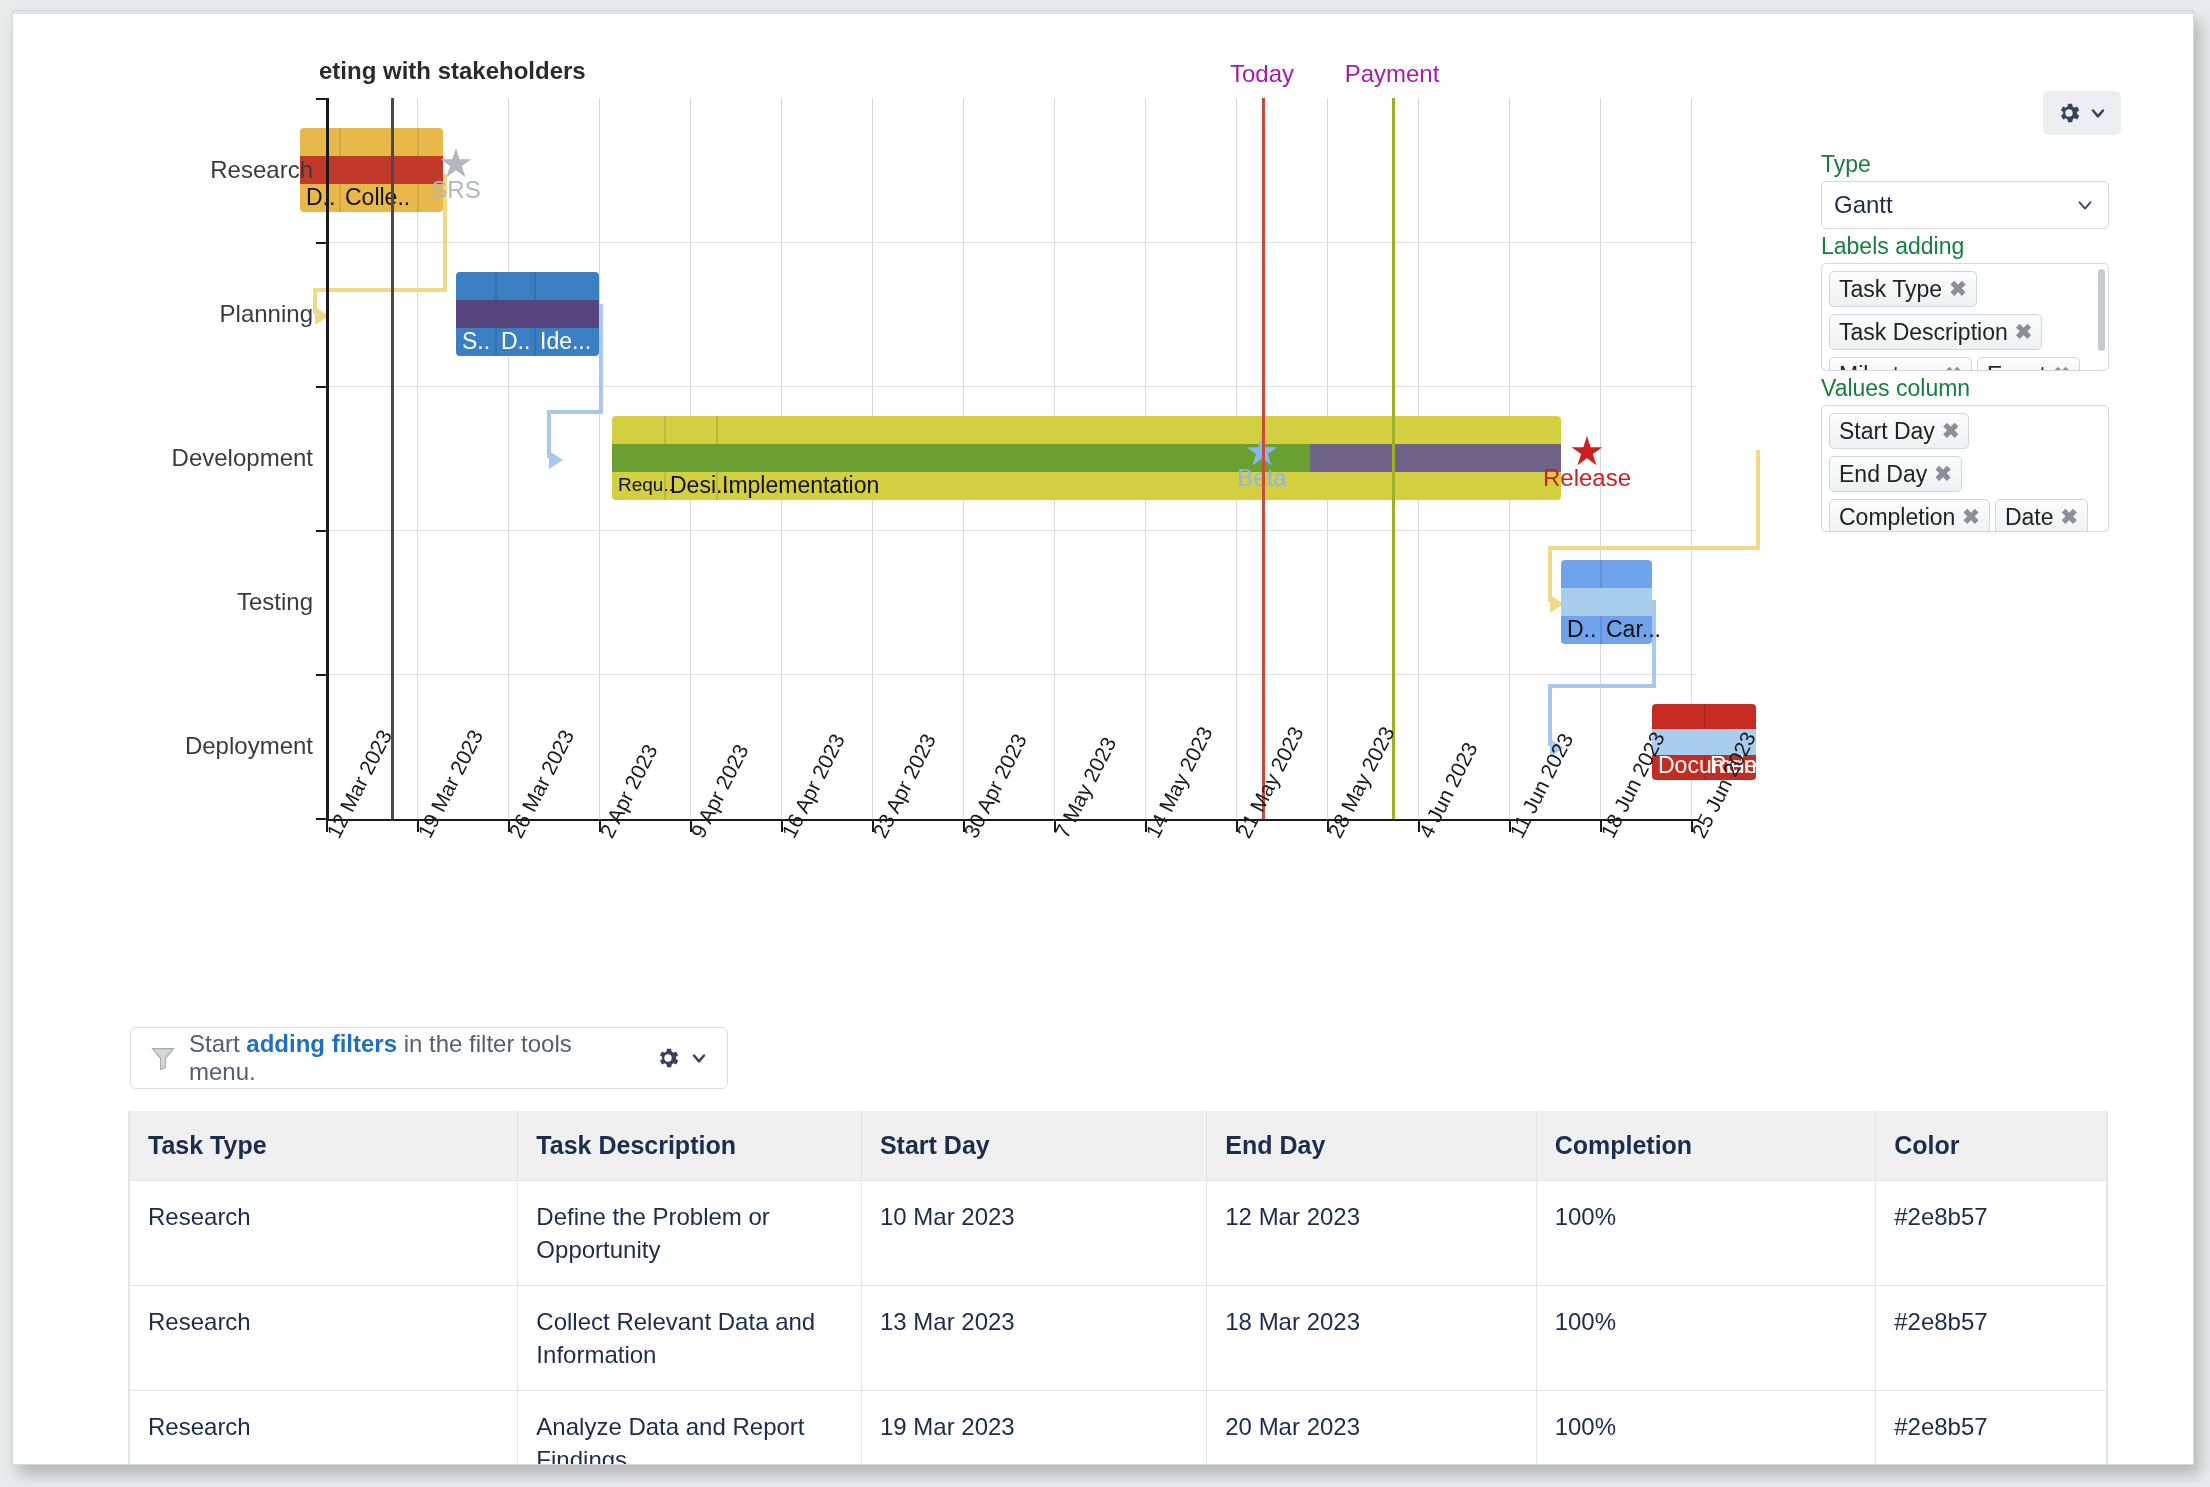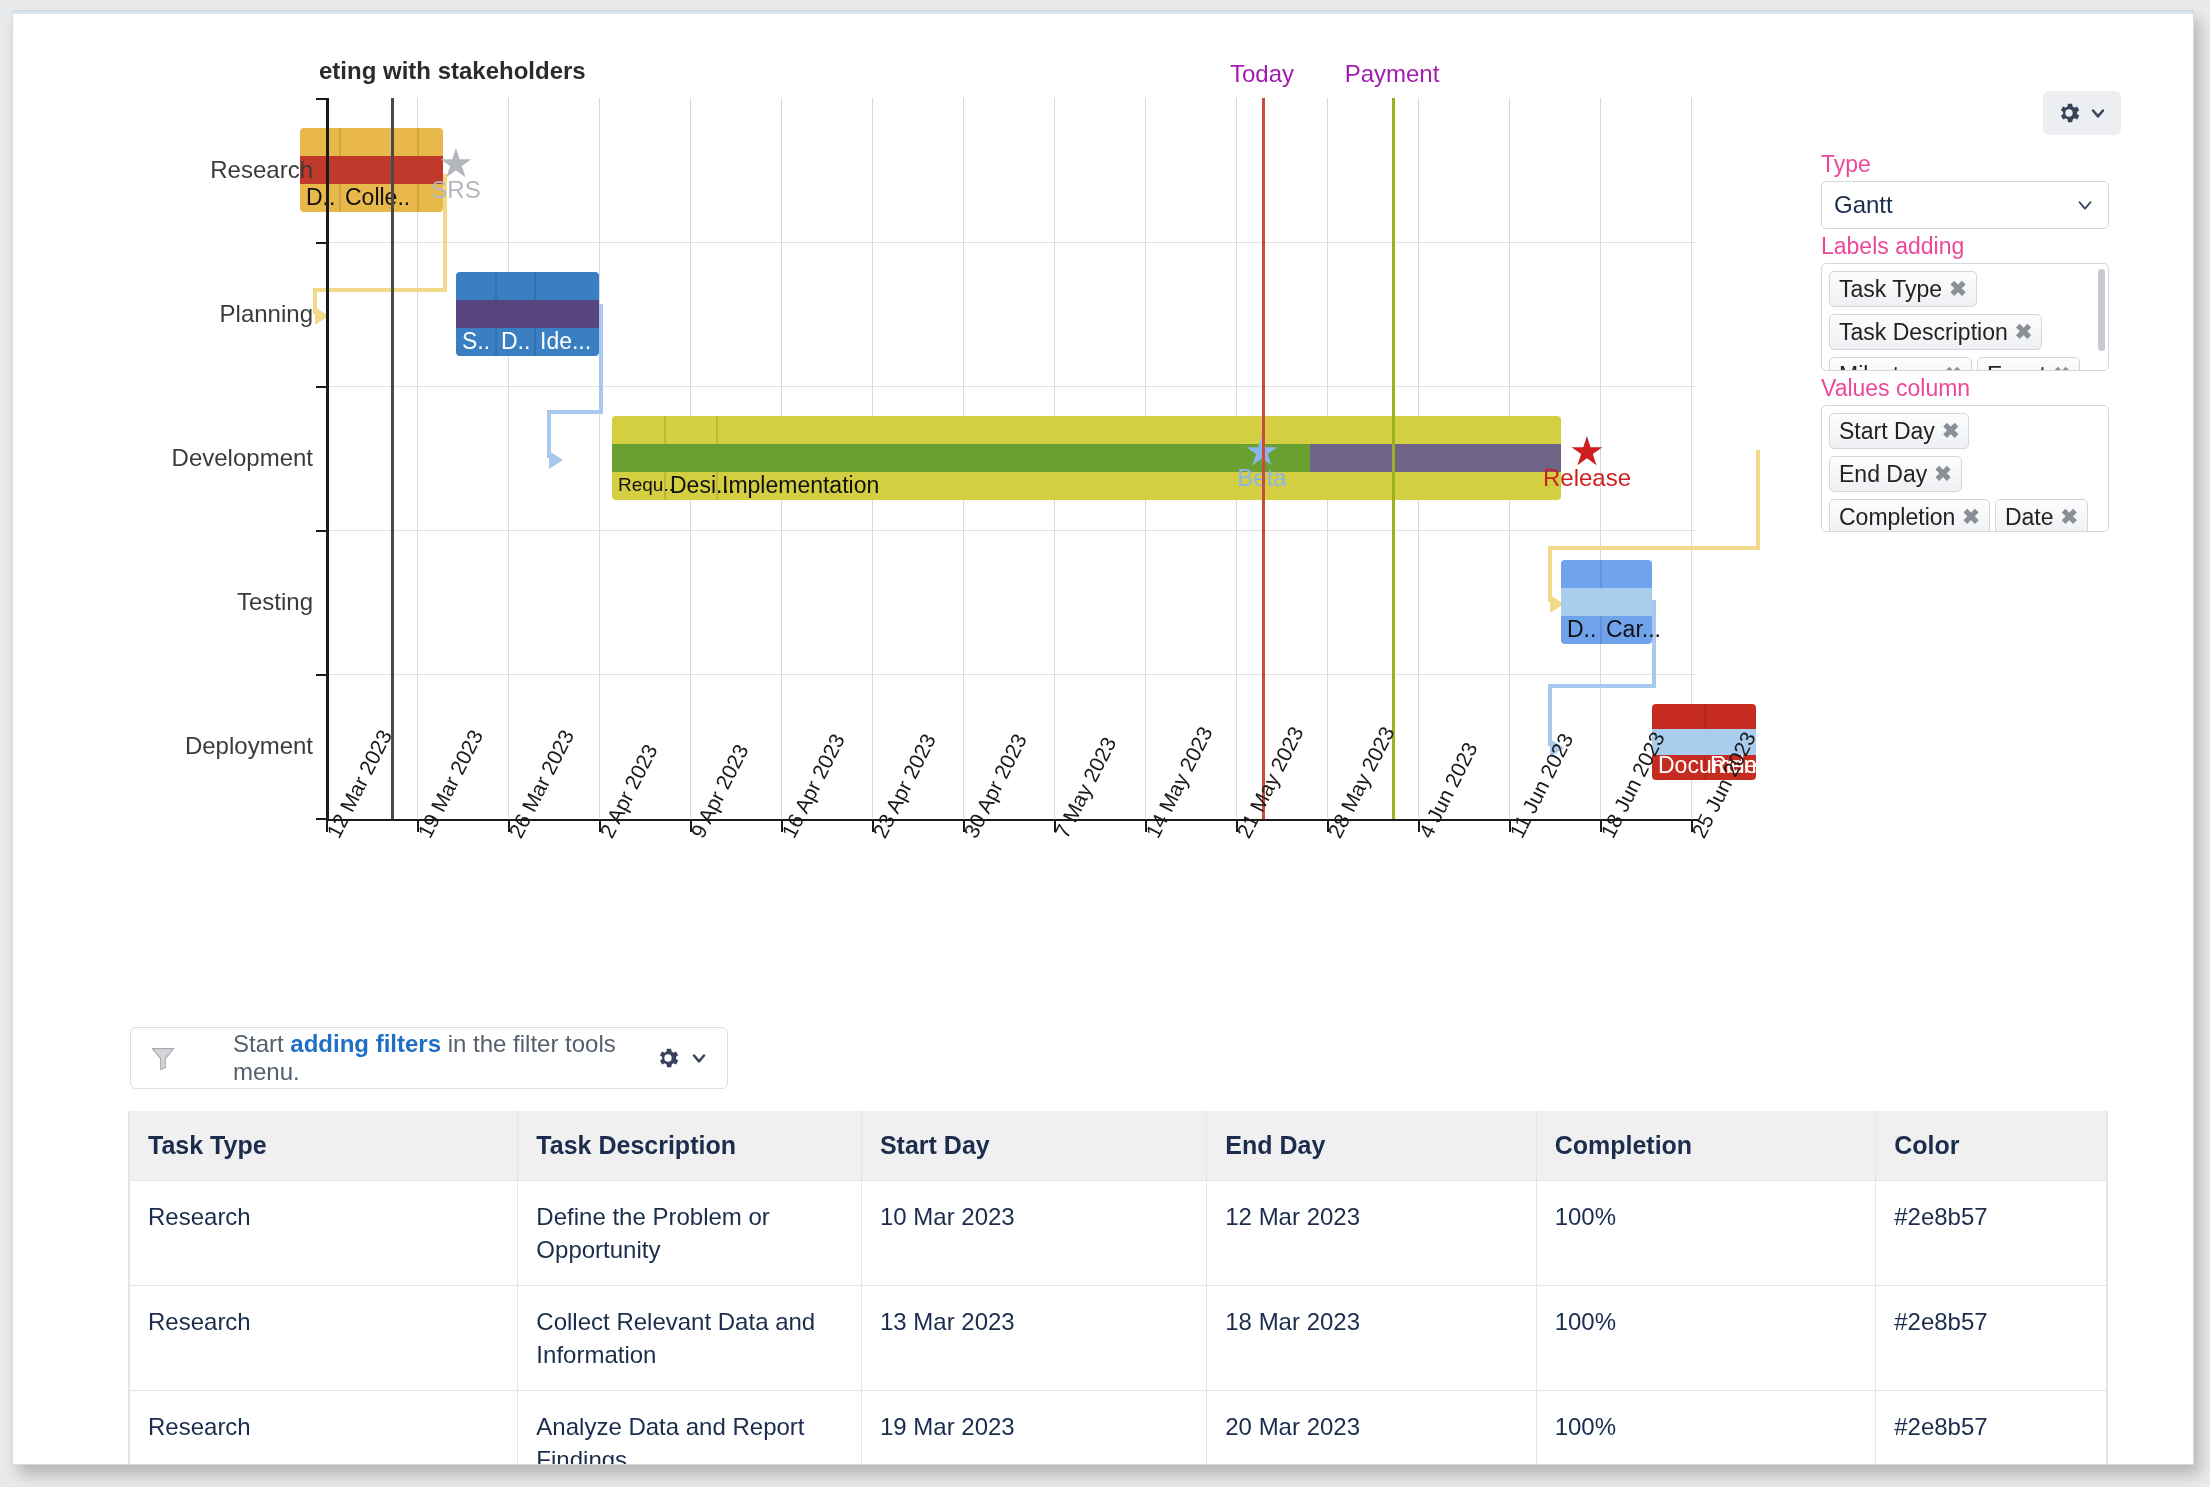--- a/index.html
+++ b/index.html
@@ -60,21 +60,21 @@
   .milestone .star{ font-size:40px; line-height:34px; display:block;}
   .milestone .mtxt{ font-size:24px; display:block; margin-top:-4px;}
 
   
   #settings{ position:absolute; left:1808px; top:80px; width:300px; }
   .gear-btn{
     position:absolute; right:0; top:0; width:78px; height:44px;
     background:#eceef1; border-radius:6px; display:flex;
     align-items:center; justify-content:center; gap:6px; cursor:pointer;
   }
-  .panel-label{ font-size:23px; color:#ec4899; margin:4px 0 3px; }
+  .panel-label{ font-size:23px; color:#15803d; margin:4px 0 3px; }
   .select-box{
     width:288px; height:48px; border:1px solid #d4d8de; border-radius:5px;
     background:#fff; display:flex; align-items:center; padding:0 12px;
     font-size:24px; color:#1b2c4d; justify-content:space-between; cursor:pointer;
   }
   .token-box{
     width:288px; border:1px solid #d4d8de; border-radius:5px; background:#fff;
     padding:7px 6px 7px 7px; position:relative; overflow:hidden;
   }
   .token{
@@ -96,21 +96,21 @@
     background:#fff; display:flex; align-items:center; padding:0 12px;
     font-size:24px; color:#1b2c4d;
   }
 
   
   #filterbar{
     position:absolute; left:117px; top:1016px; width:598px; height:62px;
     border:1px solid #dadde1; border-radius:6px; background:#fff;
     display:flex; align-items:center; padding:0 18px; gap:12px;
   }
-  .filter-text{ font-size:24px; color:#55606e;margin-left:44px; }
+  .filter-text{ font-size:24px; color:#55606e; }
   .filter-text b{ color:#1f6fc4; }
   .filter-gear{ margin-left:auto; display:flex; align-items:center; gap:8px; cursor:pointer;}
 
   
   #table{ position:absolute; left:115px; top:1100px; width:1980px; border:1px solid #e3e5e8; border-top:none;}
   table{ border-collapse:collapse; width:100%; }
   th{
     background:#f0f0f0; text-align:left; font-size:25px; color:#1b2c4d;
     font-weight:bold; padding:20px 18px; border:1px solid #e3e5e8; border-top:none;
   }

